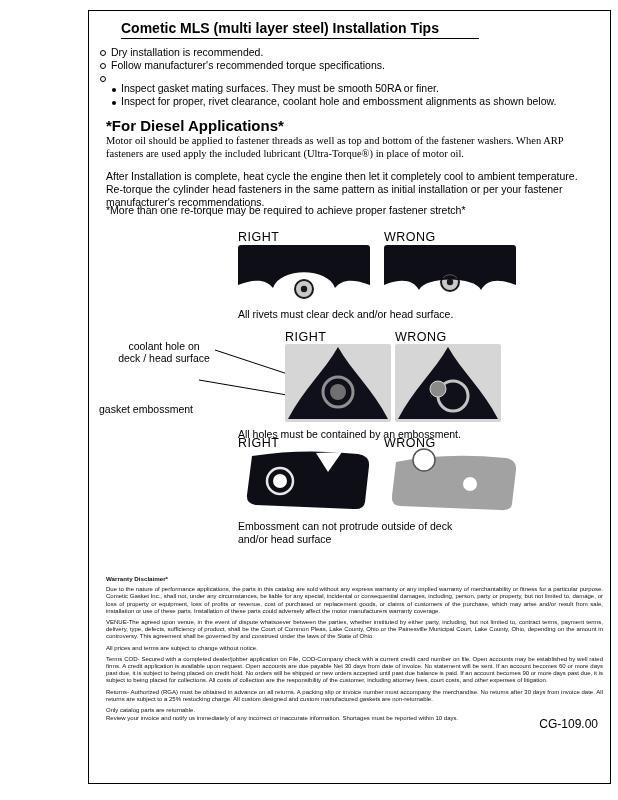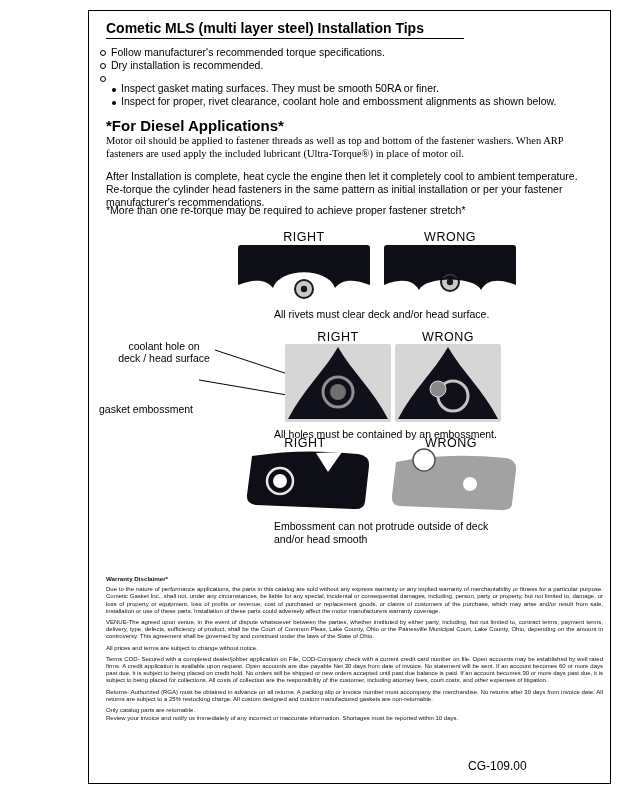--- a/index.html
+++ b/index.html
@@ -2,60 +2,60 @@
 <html><head>
 <meta charset="utf-8">
 <style>
   html,body{margin:0;padding:0;}
   body{
     width:618px;height:800px;position:relative;background:#ffffff;
     font-family:"Liberation Sans", sans-serif;color:#000;overflow:hidden;
   }
   .frame{position:absolute;left:88px;top:10px;width:523px;height:774px;border:1px solid #000;box-sizing:border-box;}
   .title{
-    position:absolute;left:106px;top:20px;font-size:14px;font-weight:bold;
+    position:absolute;left:121px;top:20px;font-size:14px;font-weight:bold;
     border-bottom:1.5px solid #000;padding:0 40px 2px 0;white-space:nowrap;
   }
   .tips{position:absolute;left:100px;top:46px;font-size:10.5px;line-height:13px;width:492px;}
   .tip{display:flex;align-items:flex-start;}
   .tip .m1{flex:0 0 auto;width:4px;height:4px;border:1px solid #000;border-radius:50%;margin:3.5px 5px 0 0;}
   .tip.l2{margin-left:12px;align-items:center;}
   .tip .m2{flex:0 0 auto;width:4px;height:4px;background:#000;border-radius:50%;margin:4px 5px 0 0;}
   .diesel-h{position:absolute;left:106px;top:117px;font-size:15px;font-weight:bold;}
   .para{position:absolute;left:106px;width:484px;font-size:10.5px;line-height:13px;}
   .p1{top:134px;font-family:Liberation Serif, serif;}
   .p2{top:170px;}
   .note{top:204px;}
   .diag{position:absolute;left:88px;top:228px;width:524px;height:332px;}
-  .diag .lbl{position:absolute;font-size:12.5px;letter-spacing:0.5px;text-align:center;}
+  .diag .lbl{position:absolute;font-size:12.5px;letter-spacing:0.5px;}
   .diag .img{position:absolute;}
   .diag .img svg{display:block;}
-  .diag .cap{position:absolute;font-size:10.5px;line-height:12.5px;margin-left:36px;}
+  .diag .cap{position:absolute;font-size:10.5px;line-height:12.5px;}
   .diag .ann{position:absolute;font-size:10.5px;line-height:12px;text-align:center;}
   .diag .lines{position:absolute;left:0;top:0;pointer-events:none;}
   .legal{position:absolute;left:106px;top:575px;width:497px;font-size:6px;line-height:7.2px;color:#111;}
   .legal .lh{font-weight:bold;margin:0 0 4px 0;font-size:6.2px;}
   .legal .lp{margin:0 0 4px 0;text-align:justify;}
-  .footer-code{position:absolute;left:468px;top:759px;width:130px;text-align:left;font-size:12px;}
+  .footer-code{position:absolute;left:468px;top:717px;width:130px;text-align:right;font-size:12px;}
 </style>
 </head>
 <body>
 
 <div class="frame"></div>
 
 <div class="title">Cometic MLS (multi layer steel) Installation Tips</div>
 
 <div class="tips">
   <div class="tip l1">
       <span class="m1"></span>
-      <span>Follow manufacturer's recommended torque specifications.</span>
+      <span>Dry installation is recommended.</span>
     </div>
   <div class="tip l1">
       <span class="m1"></span>
-      <span>Dry installation is recommended.</span>
+      <span>Follow manufacturer's recommended torque specifications.</span>
     </div>
   <div class="tip l1">
       <span class="m1"></span>
     </div>
   <div class="tip l2">
       <span class="m2"></span>
       <span>Inspect gasket mating surfaces.  They must be smooth 50RA or finer.</span>
     </div>
   <div class="tip l2">
       <span class="m2"></span>
@@ -132,21 +132,21 @@
       <circle cx="42" cy="33" r="7" fill="#ffffff"></circle>
     </svg>
   </div>
   <div class="img" style="left:296px;top:220px;">
     <svg width="134" height="66" viewBox="0 0 134 66">
       <path d="M12 14 Q60 4 122 10 Q133 12 132 22 L128 56 Q127 63 116 62 L16 58 Q7 57 8 48 Z" fill="#a2a2a2"></path>
       <circle cx="40" cy="12" r="11" fill="#ffffff" stroke="#555555" stroke-width="1.5"></circle>
       <circle cx="86" cy="36" r="7" fill="#ffffff"></circle>
     </svg>
   </div>
-  <div class="cap" style="left:150px;top:292px;width:238px;">Embossment can not protrude outside of deck and/or head smooth</div>
+  <div class="cap" style="left:150px;top:292px;width:238px;">Embossment can not protrude outside of deck and/or head surface</div>
 </div>
 
 <div class="legal">
   <div class="lh">Warranty Disclaimer*</div>
   <div class="lp">Due to the nature of performance applications, the parts in this catalog are sold without any express warranty or any implied warranty of merchantability or fitness for a particular purpose.  Cometic Gasket Inc., shall not, under any circumstances, be liable for any special, incidental or consequential damages, including, person, party or property, but not limited to, damage, or loss of property or equipment, loss of profits or revenue, cost of purchased or replacement goods, or claims of customers of the purchase, which may arise and/or result from sale, installation or use of these parts.  Installation of these parts could adversely affect the motor manufacturers warranty coverage.</div>
   <div class="lp">VENUE-The agreed upon venue, in the event of dispute whatsoever between the parties, whether instituted by either party, including, but not limited to, contract terms, payment terms, delivery, type, defects, sufficiency of product, shall be the Court of Common Pleas, Lake County, Ohio or the Painesville Municipal Court, Lake County, Ohio, depending on the amount in controversy. This agreement shall be governed by and construed under the laws of the State of Ohio.</div>
   <div class="lp">All prices and terms are subject to change without notice.</div>
   <div class="lp">Terms COD- Secured with a completed dealer/jobber application on File, COD-Company check with a current credit card number on file.  Open accounts may be established by well rated firms.  A credit application is available upon request.  Open accounts are due payable Net 30 days from date of invoice.  No statement will be sent.  If an account becomes 60 or more days past due, it is subject to being placed on credit hold.  No orders will be shipped or new orders accepted until past due balance is paid.  If an account becomes 90 or more days past due, it is subject to being placed for collections.  All costs of collection are the responsibility of the customer, including attorney fees, court costs, and other expenses of litigation.</div>
   <div class="lp">Returns- Authorized (RGA) must be obtained in advance on all returns.  A packing slip or invoice number must accompany the merchandise.  No returns after 30 days from invoice date.  All returns are subject to a 25% restocking charge.  All custom designed and custom manufactured gaskets are non-returnable.</div>
   <div class="lp" style="margin-bottom:1px;">Only catalog parts are returnable.</div>

